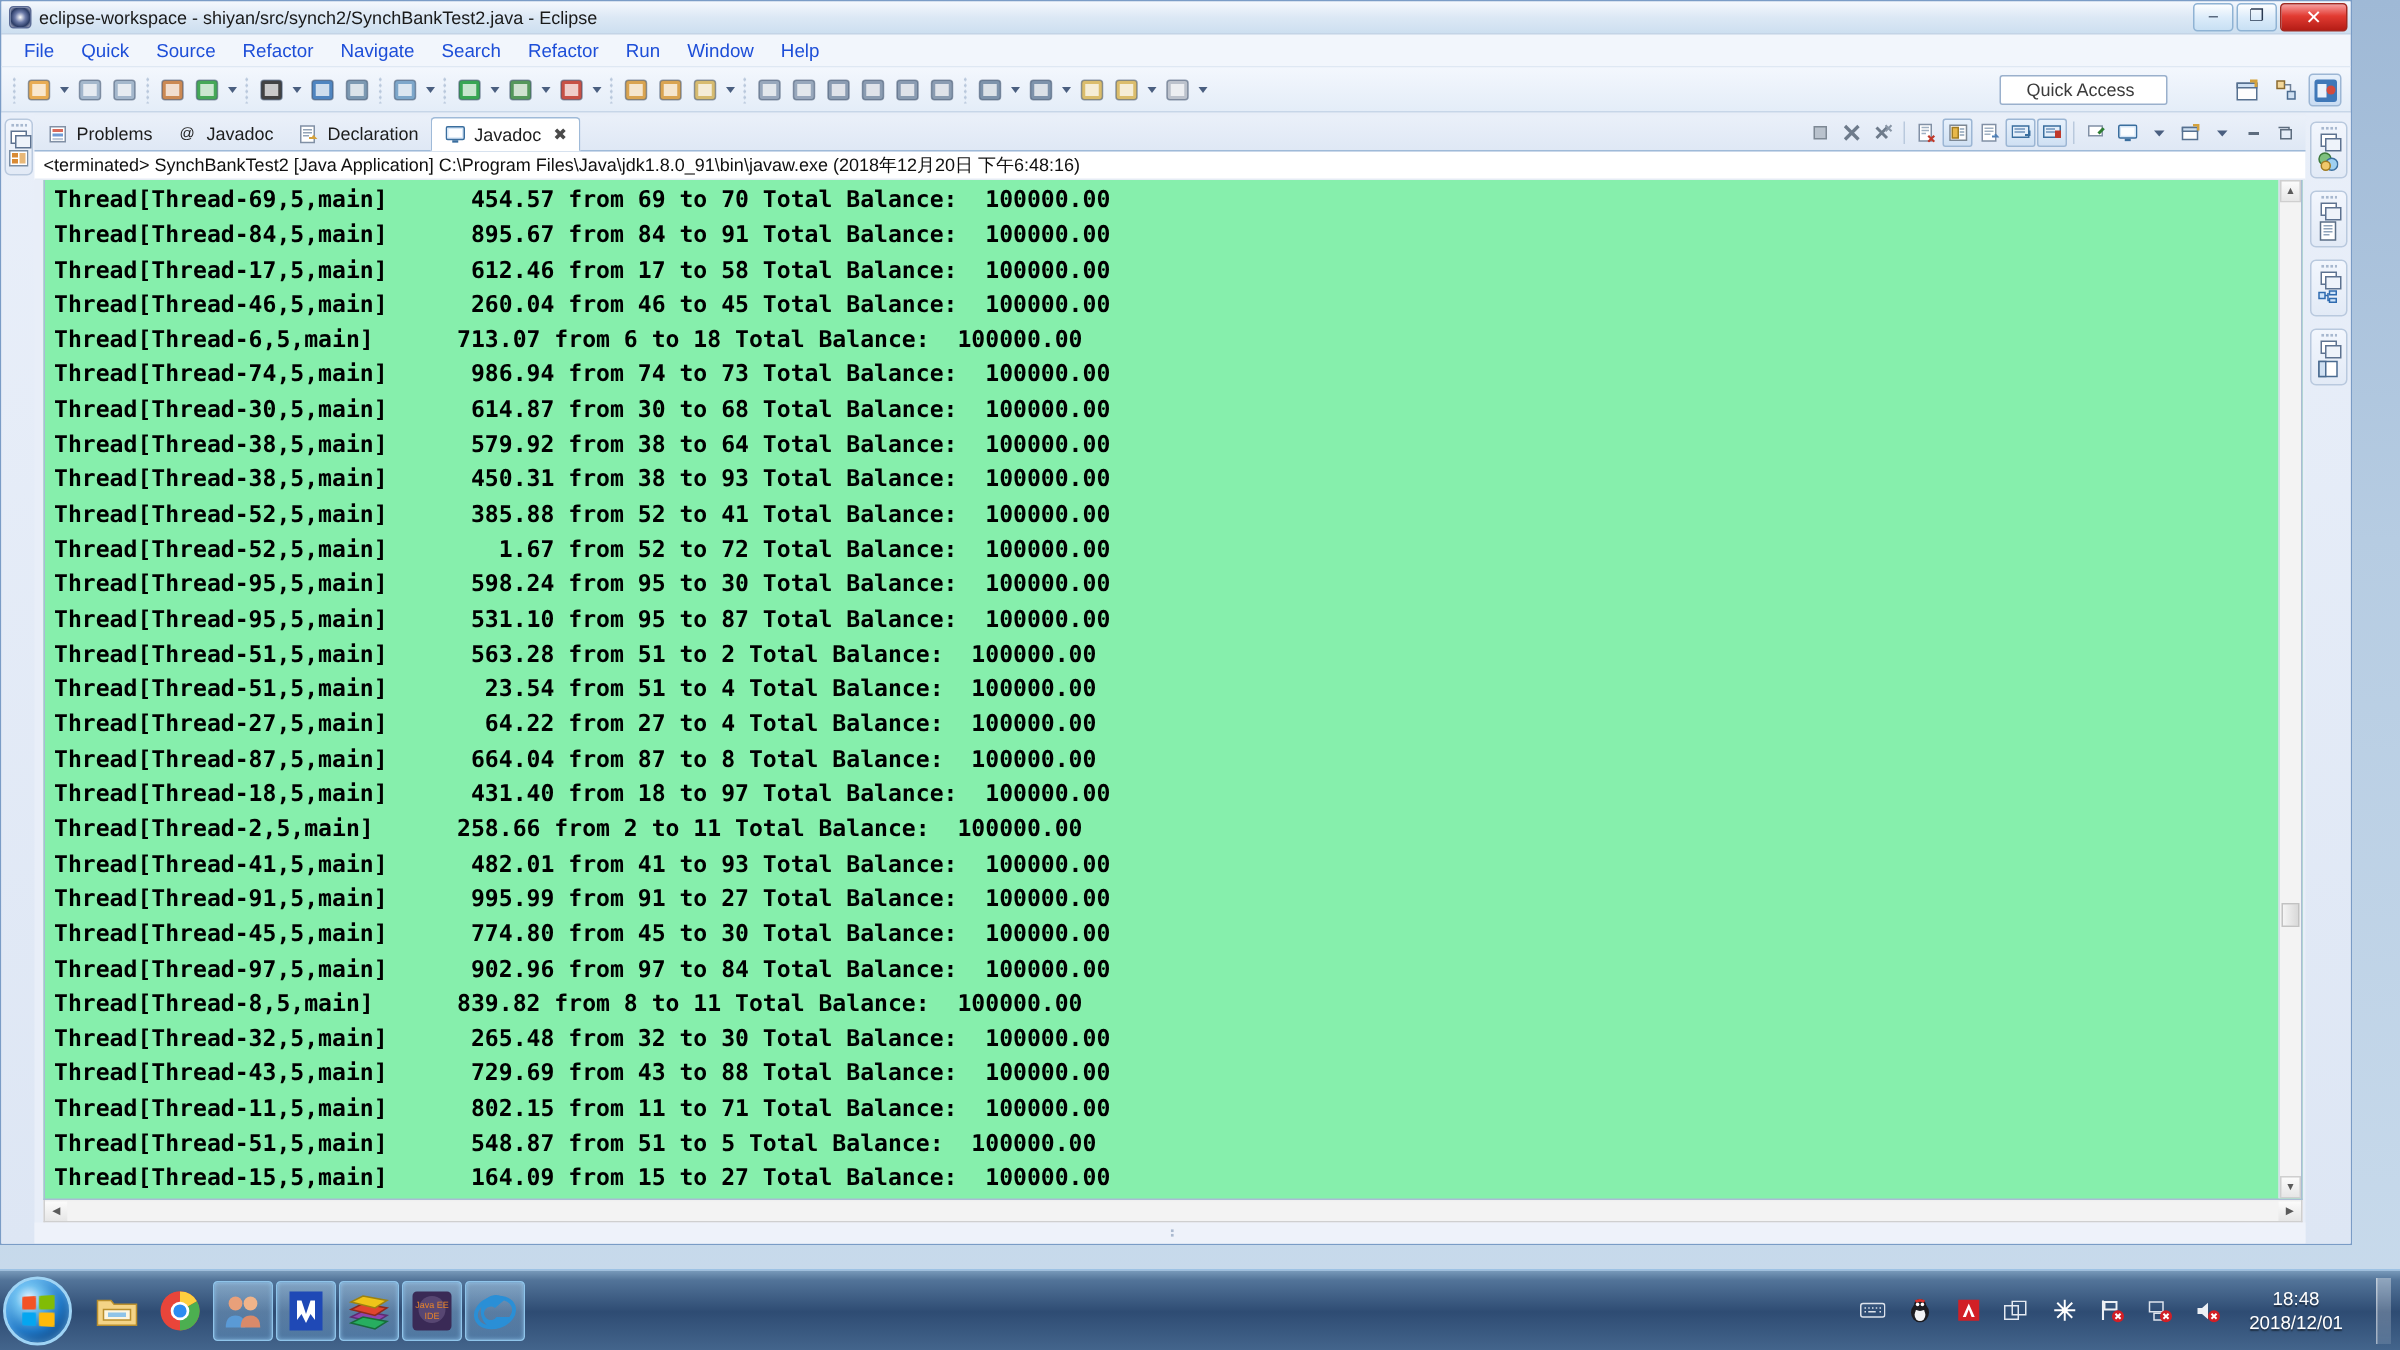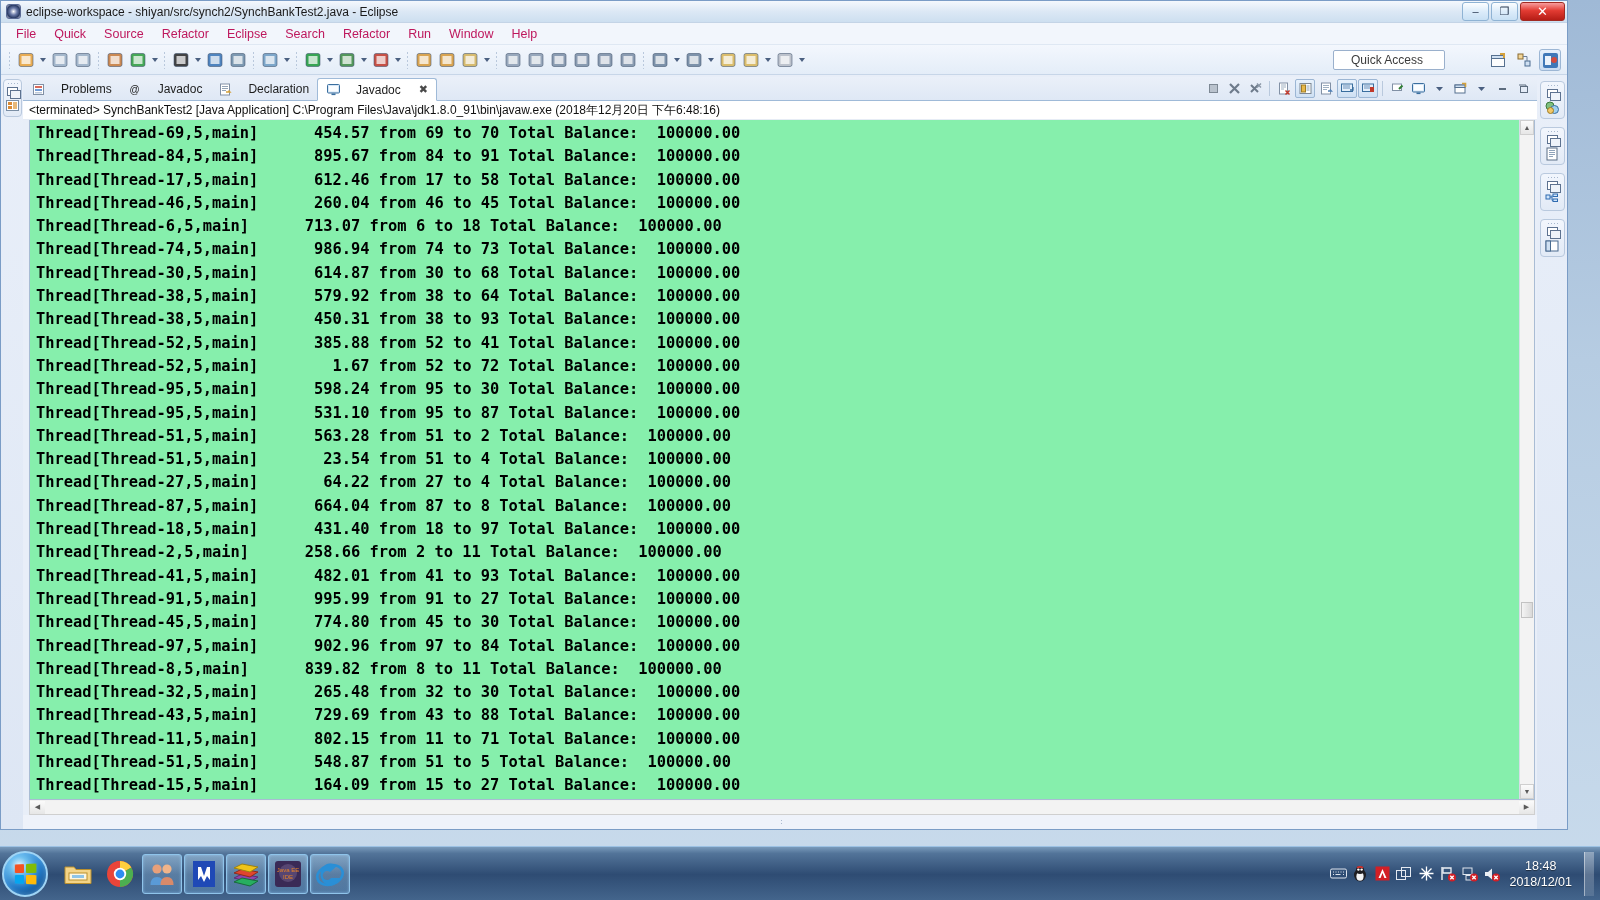--- a/index.html
+++ b/index.html
@@ -67,21 +67,21 @@
 
   
   .menubar {
     height: 22px;
     background: #f2f6fc;
     border-bottom: 1px solid #dfe8f3;
     display: flex; align-items: center;
     padding-left: 6px;
   }
   .menu-item {
-    font-size: 12.5px; color: #be185d;
+    font-size: 12.5px; color: #1d4ed8;
     padding: 2px 9px;
     white-space: nowrap;
   }
 
   
   .toolbar {
     height: 30px;
     background: linear-gradient(180deg, #f3f7fd 0%, #e4edf8 100%);
     border-bottom: 1px solid #c7d6e8;
     display: flex; align-items: center;
@@ -178,21 +178,21 @@
 
   .tabrow {
     height: 24px;
     display: flex; align-items: flex-end;
     border-bottom: 1px solid #9fbad8;
     position: relative;
     background: linear-gradient(180deg, #eaf0f9, #dfe8f5);
   }
   .vtab {
     height: 22px;
-    display: flex; align-items: center; gap: 16px;
+    display: flex; align-items: center; gap: 6px;
     padding: 0 8px;
     font-size: 12px; color: #1d1d1d;
     white-space: nowrap;
   }
   .vtab.active {
     background: #fff;
     border: 1px solid #9fbad8;
     border-bottom: 1px solid #fff;
     border-radius: 3px 3px 0 0;
     height: 23px;
@@ -310,21 +310,21 @@
     display: flex; align-items: center; justify-content: center;
     border-radius: 3px;
   }
   .tb-app.pinned { }
   .tb-app.running {
     border: 1px solid #8fc4ea;
     background: linear-gradient(180deg, rgba(190,225,250,.45), rgba(120,180,230,.30));
     box-shadow: 0 0 3px rgba(160,215,255,.6) inset;
   }
   .tray {
-    margin-left: auto; display: flex; align-items: center; gap: 4px;
+    margin-left: auto; display: flex; align-items: center; gap: 14px;
     padding-right: 6px;
   }
   .tray-ico { width: 18px; height: 18px; display: flex; align-items: center; justify-content: center; font-size: 13px; }
   .clock {
     color: #fff; font-size: 12.5px; text-align: center;
     line-height: 16px; padding: 0 8px 0 4px;
     text-shadow: 0 1px 1px rgba(0,0,0,.5);
   }
   .show-desktop { width: 10px; height: 44px; background: linear-gradient(180deg, rgba(255,255,255,.35), rgba(255,255,255,.12)); border-left: 1px solid rgba(255,255,255,.45); }
 </style>
@@ -344,21 +344,21 @@
         <div class="win-btn">❐</div>
         <div class="win-btn close">✕</div>
       </div>
     </div>
 
     <div class="menubar">
       <div class="menu-item">File</div>
       <div class="menu-item">Quick</div>
       <div class="menu-item">Source</div>
       <div class="menu-item">Refactor</div>
-      <div class="menu-item">Eclipse</div>
+      <div class="menu-item">Navigate</div>
       <div class="menu-item">Search</div>
       <div class="menu-item">Refactor</div>
       <div class="menu-item">Run</div>
       <div class="menu-item">Window</div>
       <div class="menu-item">Help</div>
     </div>
 
     <div class="toolbar">
       <div class="tb-grip"></div>
       <div id="tb-items" style="display:flex;align-items:center;">

